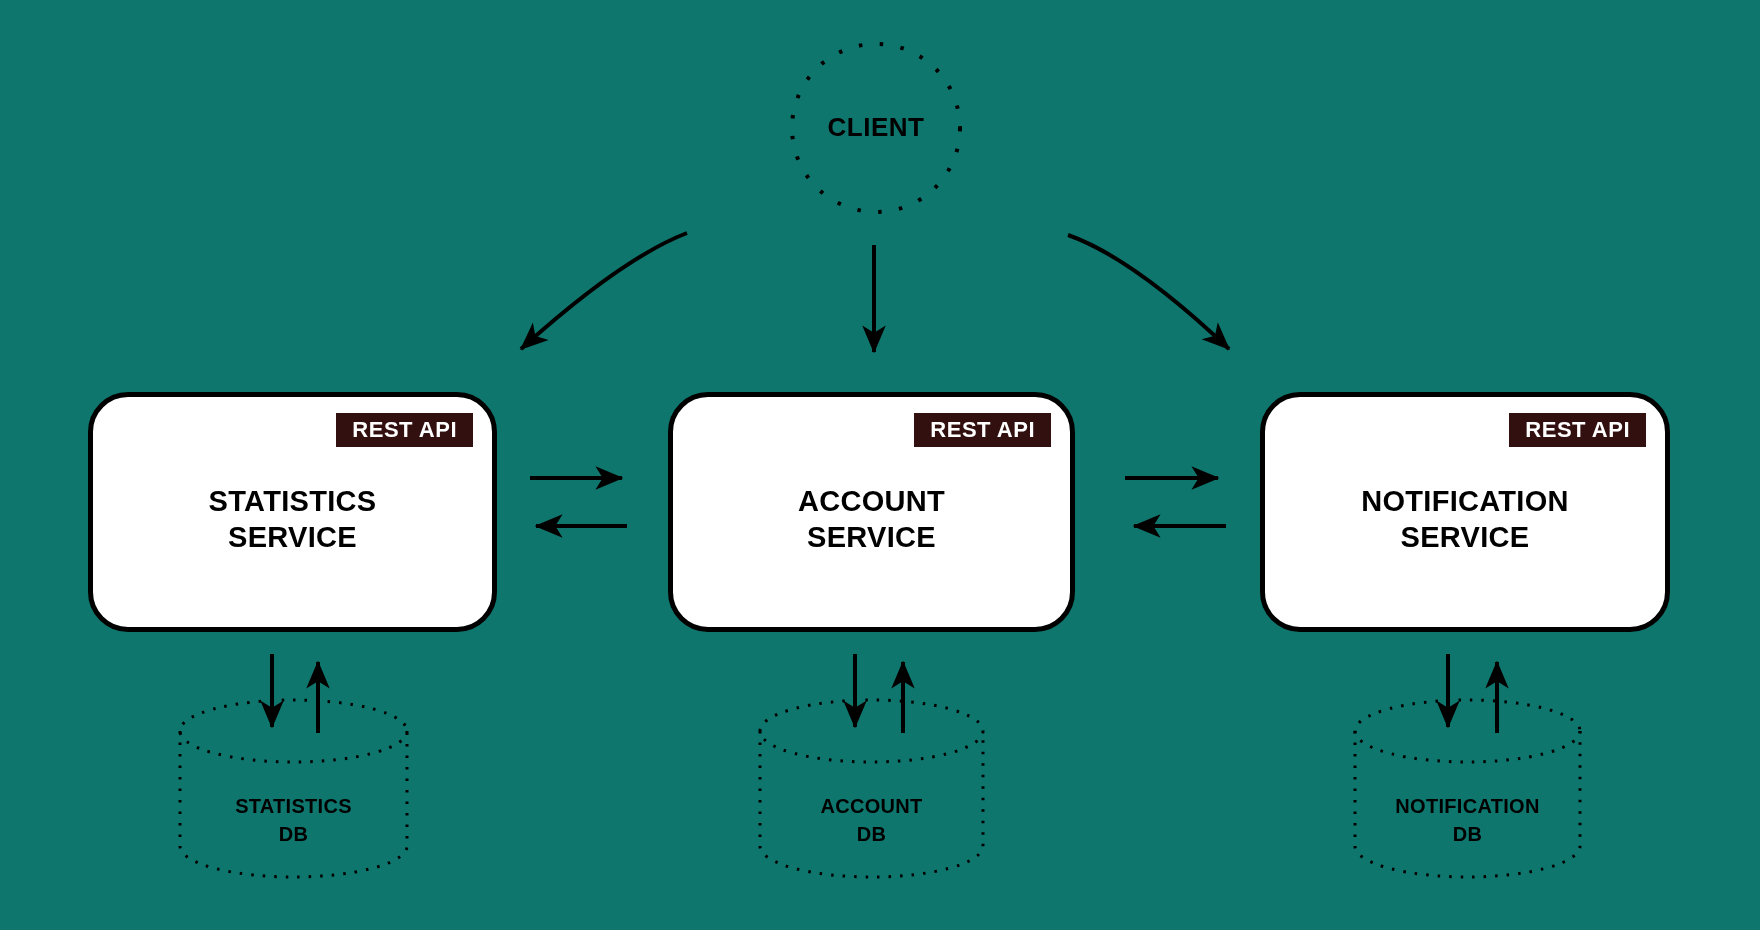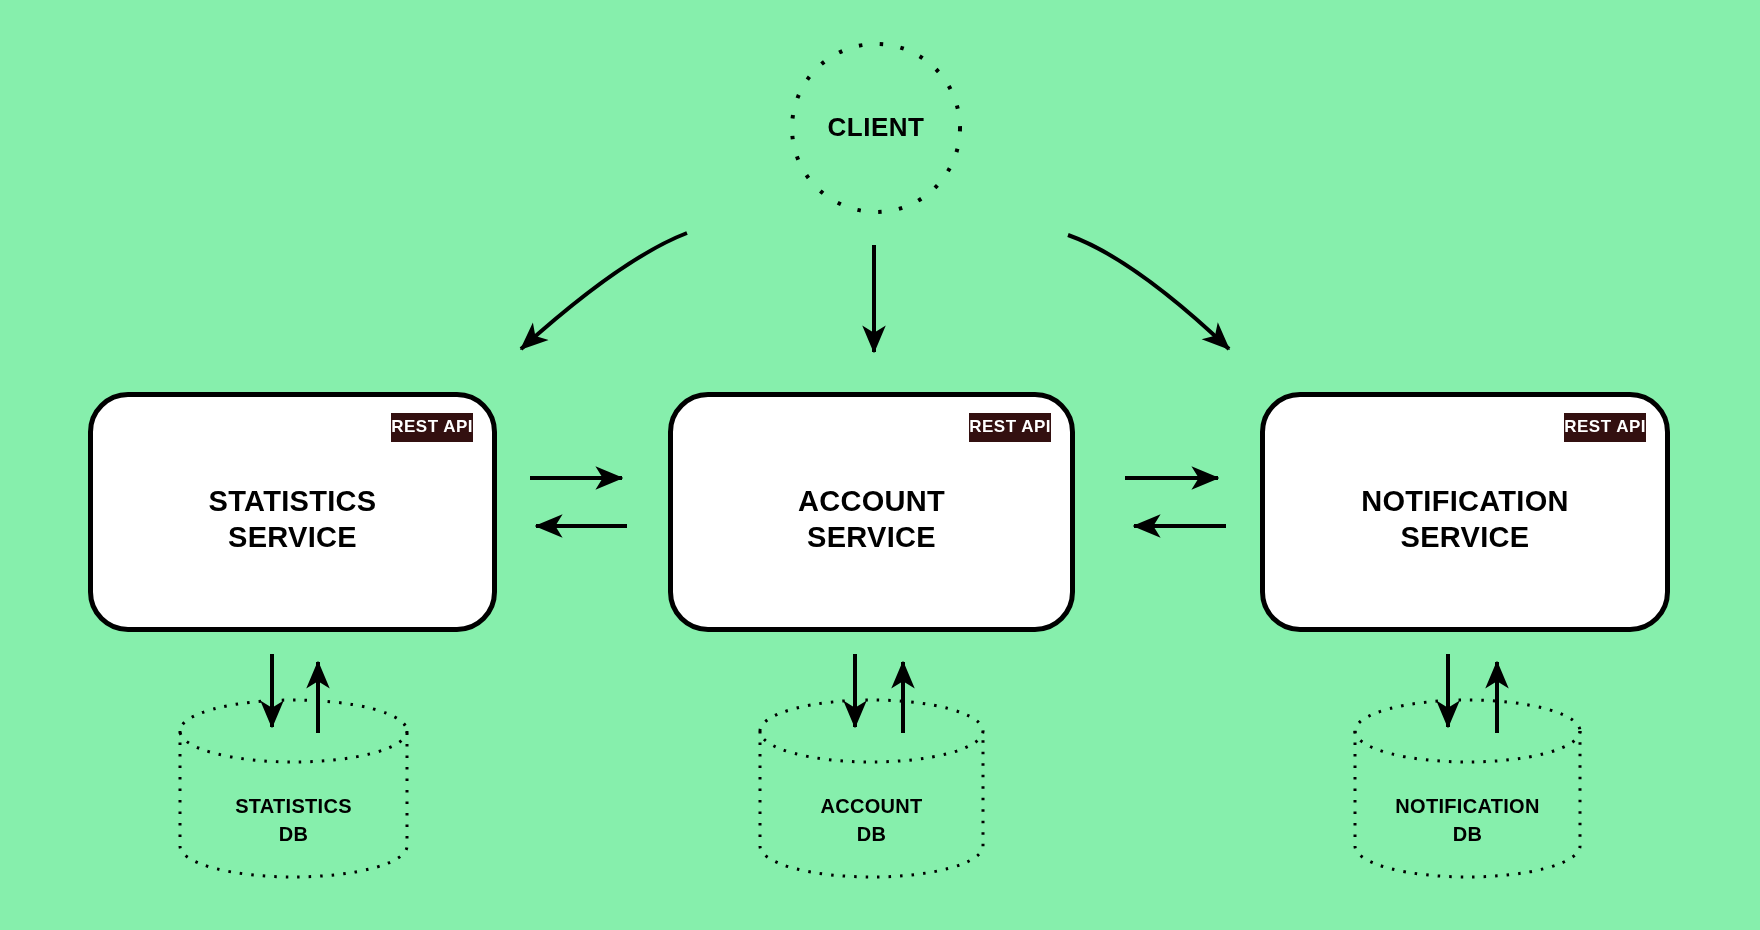--- a/index.html
+++ b/index.html
@@ -1,19 +1,19 @@
 <!DOCTYPE html>
 <html><head>
 <meta charset="utf-8">
 <style>
   html,body{margin:0;padding:0;background:#ffffff;}
   .canvas{
     position:relative;
     width:1760px;height:930px;
-    background:#86efac;
+    background:#0f766e;
     font-family:"Liberation Sans", sans-serif;
     overflow:hidden;
   }
   .svg-layer{position:absolute;left:0;top:0;width:1760px;height:930px;}
   .client-label{
     position:absolute;left:792px;top:112px;width:168px;
     text-align:center;font-size:26px;font-weight:bold;color:#000;
     letter-spacing:.5px;
   }
   .service-box{
@@ -22,22 +22,22 @@
     background:#fff;
     display:flex;flex-direction:column;align-items:center;justify-content:center;
     padding-top:14px;
   }
   .service-box.b1{left:88px;}
   .service-box.b2{left:668px;width:407px;}
   .service-box.b3{left:1260px;width:410px;}
   .rest-badge{
     position:absolute;top:16px;right:19px;
     background:#331010;color:#ffffff;
-    font-size:17px;font-weight:bold;
-    padding:5px 0;line-height:1.1;
+    font-size:22px;font-weight:bold;
+    padding:5px 16px;line-height:1.1;
     letter-spacing:.5px;
   }
   .service-title{
     text-align:center;font-size:29px;font-weight:bold;color:#000;
     line-height:36px;letter-spacing:.3px;
   }
   .service-title span{display:block;}
   .db-label{
     position:absolute;top:792px;
     text-align:center;font-size:20px;font-weight:bold;color:#000;

